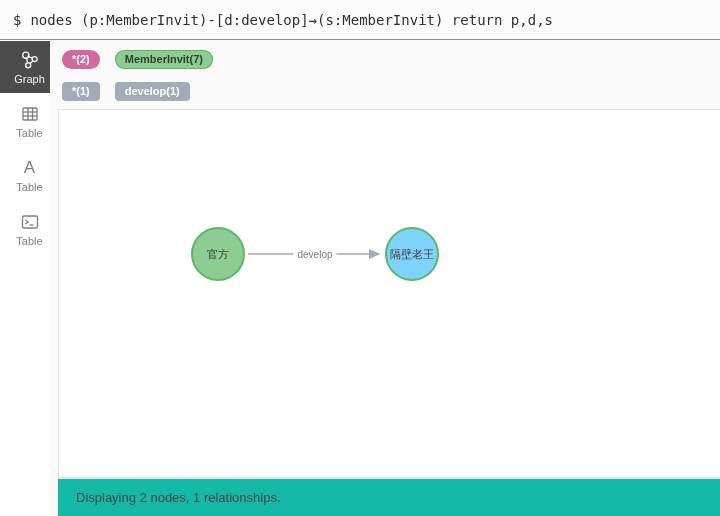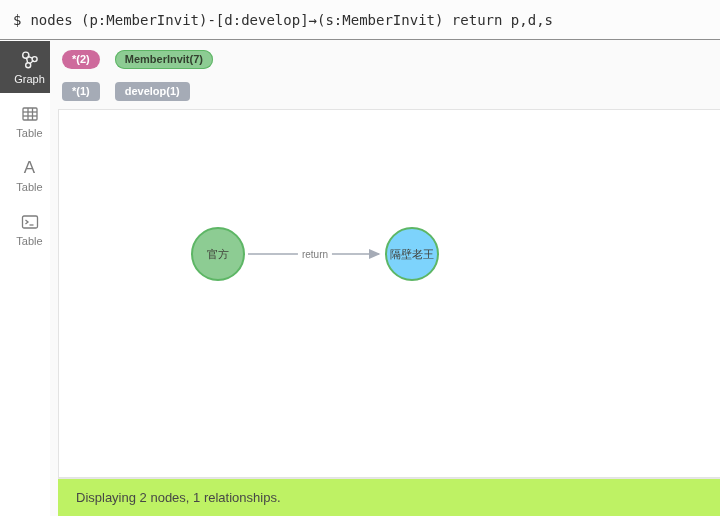--- a/index.html
+++ b/index.html
@@ -55,21 +55,21 @@
     font-size:11px; color:#40403a; cursor:pointer; text-align:right;
   }
   .rel-label {
     position:absolute; transform:translate(-50%,-50%);
     background:#ffffff; padding:0 4px; font-size:10px; color:#7c7c7c;
     cursor:pointer; white-space:nowrap;
   }
 
   
   .status-bar {
-    flex:0 0 38px; margin-left:8px; background:#bef264;
+    flex:0 0 38px; margin-left:8px; background:#14b8a6;
     border-top:1px solid #e6e6e6;
     display:flex; align-items:center; padding:0 18px;
     font-size:13px; color:#474747;
   }
 </style>
 </head>
 <body>
 
 <div class="app">
 
@@ -149,21 +149,21 @@
       <div class="canvas">
         <svg class="rel-layer">
           <defs>
             <marker id="arrowhead" markerWidth="9" markerHeight="8" refX="7" refY="3.5" orient="auto">
               <path d="M0,0 L8,3.5 L0,7 Z" fill="#a5abb6"></path>
             </marker>
           </defs>
         <line x1="189" y1="144" x2="320" y2="144" stroke="#a5abb6" stroke-width="1.5" marker-end="url(#arrowhead)"></line>
           </svg>
 
-      <div class="rel-label" style="left: 256px; top: 144px;">return</div>
+      <div class="rel-label" style="left: 256px; top: 144px;">develop</div>
           <div class="graph-node" style="left: 132px; top: 117px; width: 54px; height: 54px; background: rgb(141, 204, 147); border-color: rgb(93, 182, 101);">官方</div>
           <div class="graph-node" style="left: 326px; top: 117px; width: 54px; height: 54px; background: #7dd3fc; border-color: rgb(93, 182, 101);">隔壁老王</div>
         </div>
 
       <div class="status-bar">
         <span>Displaying 2 nodes, 1 relationships.</span>
       </div>
 
     </div>
   </div>

